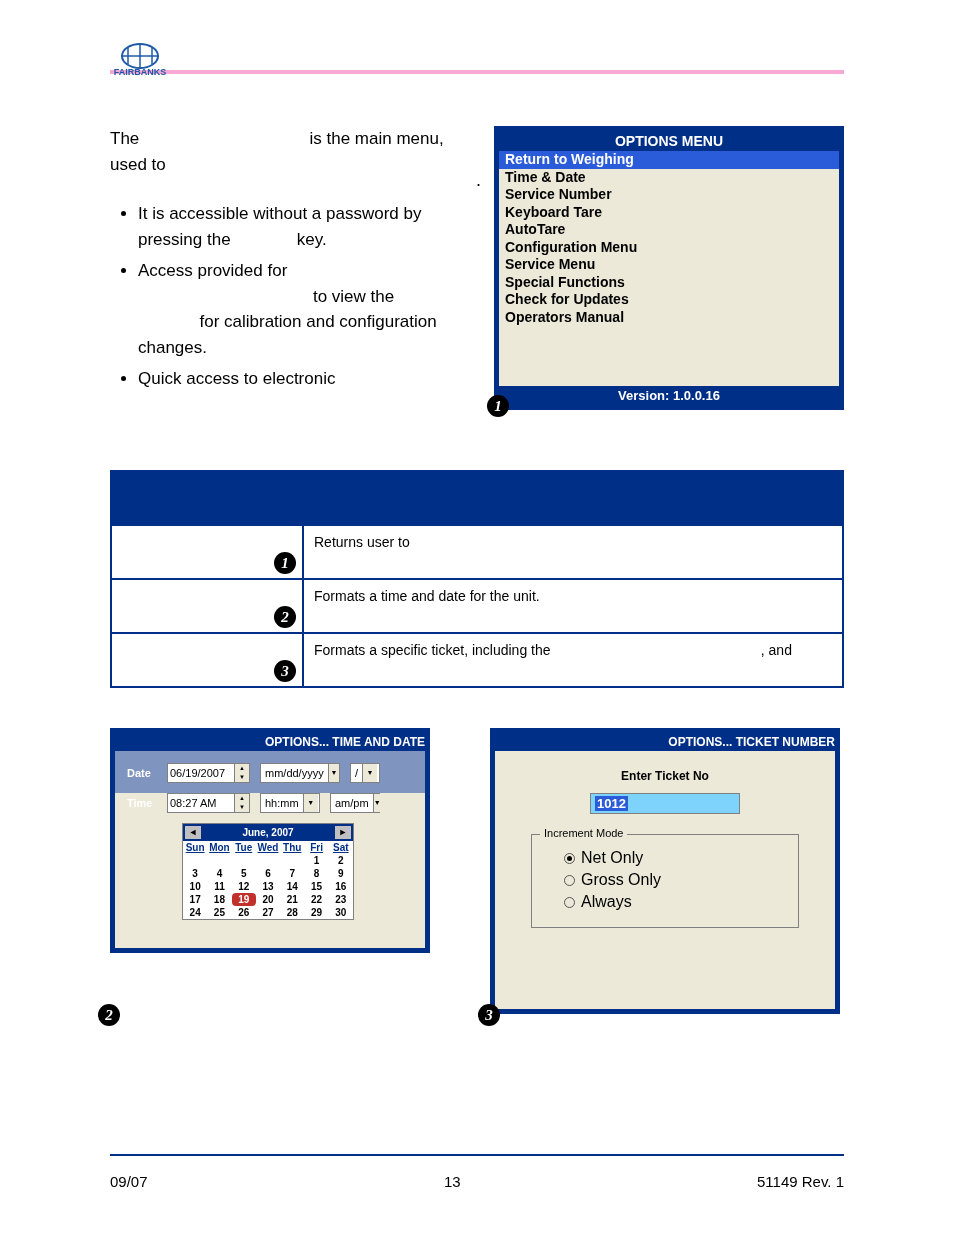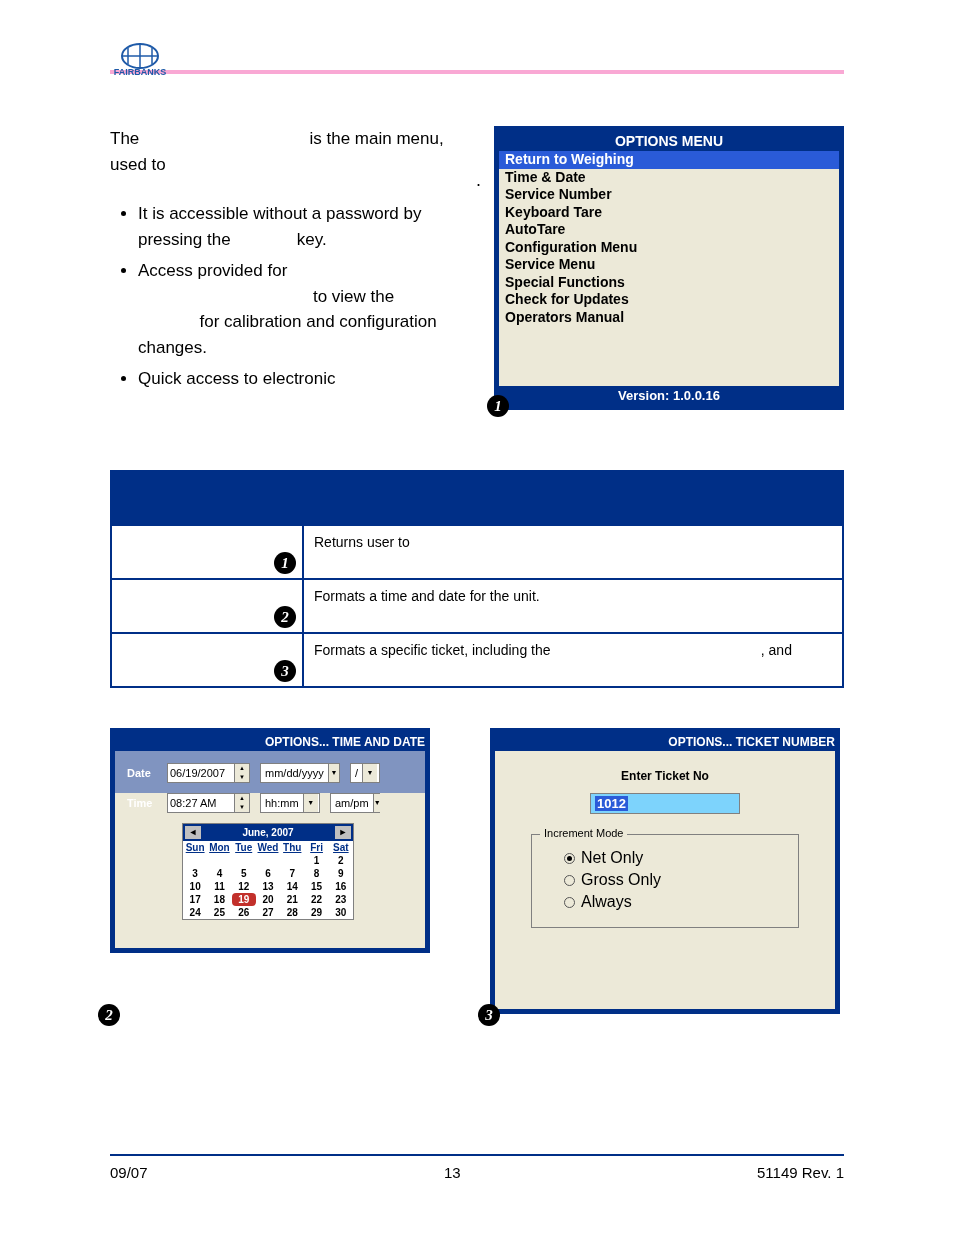--- a/index.html
+++ b/index.html
@@ -317,21 +317,21 @@
     left: 2px;
     top: 2px;
     width: 5px;
     height: 5px;
     background: #000;
     border-radius: 50%;
   }
   .footer {
     border-top: 2px solid #002f87;
     margin-top: 140px;
-    padding-top: 8px;
+    padding-top: 17px;
     display: flex;
     justify-content: space-between;
     font-size: 15px;
     align-items: flex-end;
   }
 </style>
 </head>
 <body>
 
 <div class="header-line">

